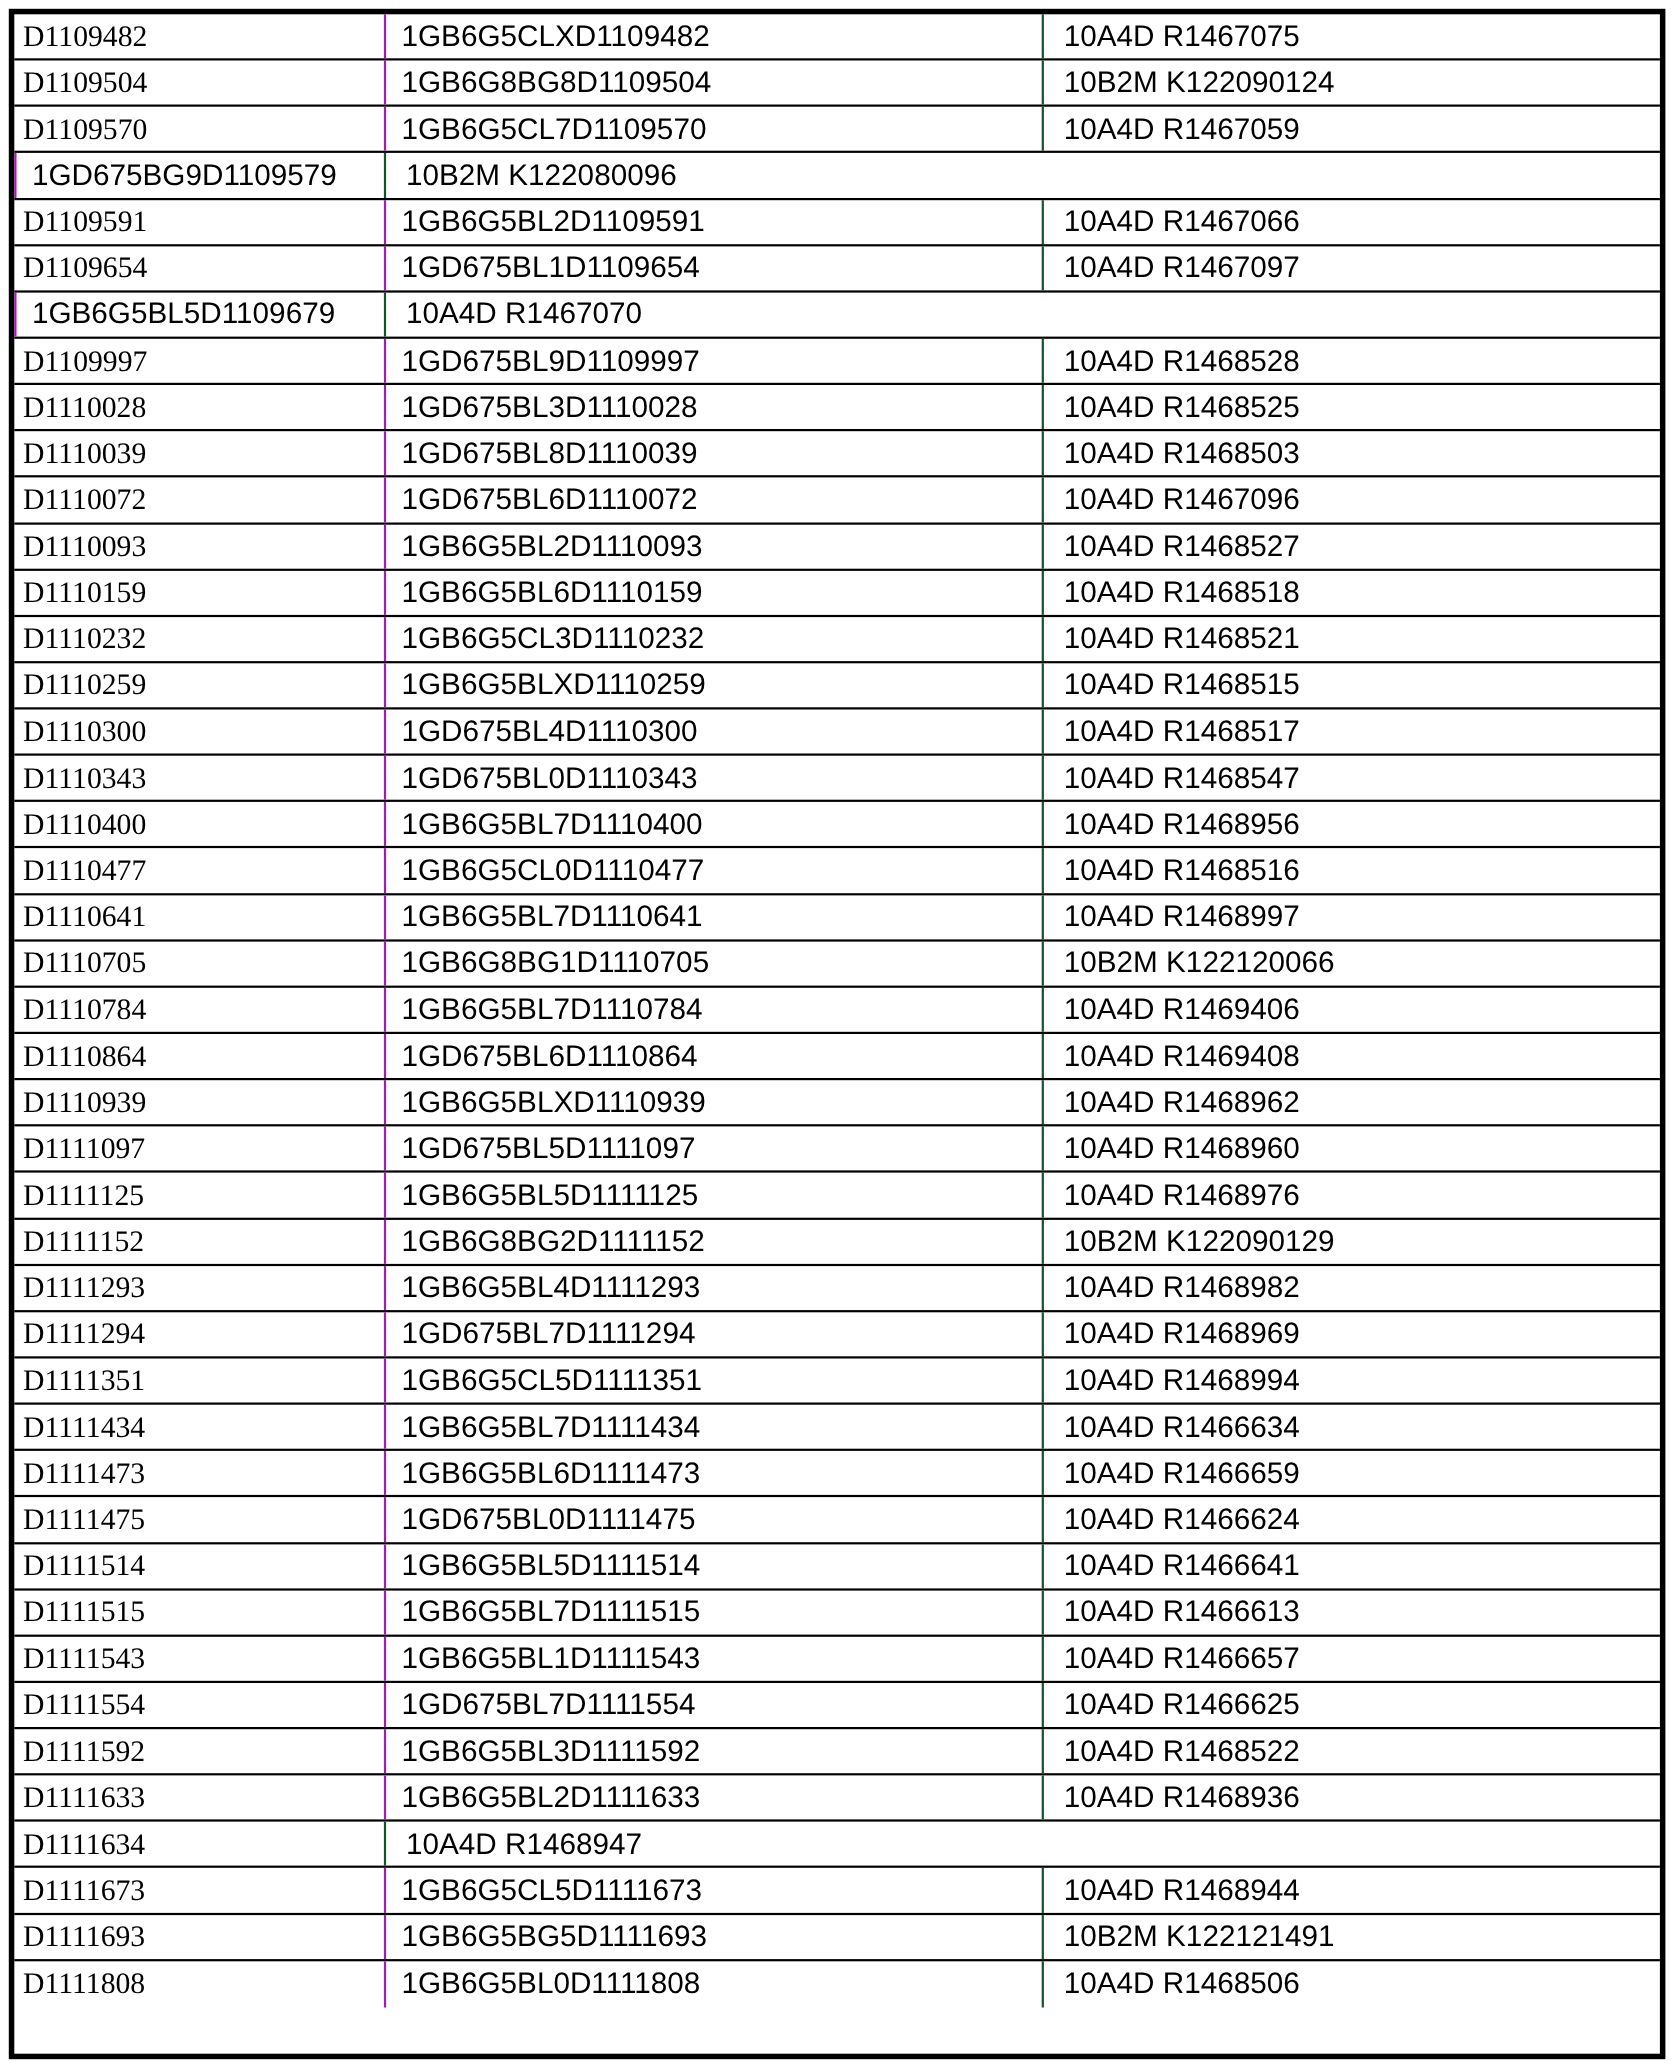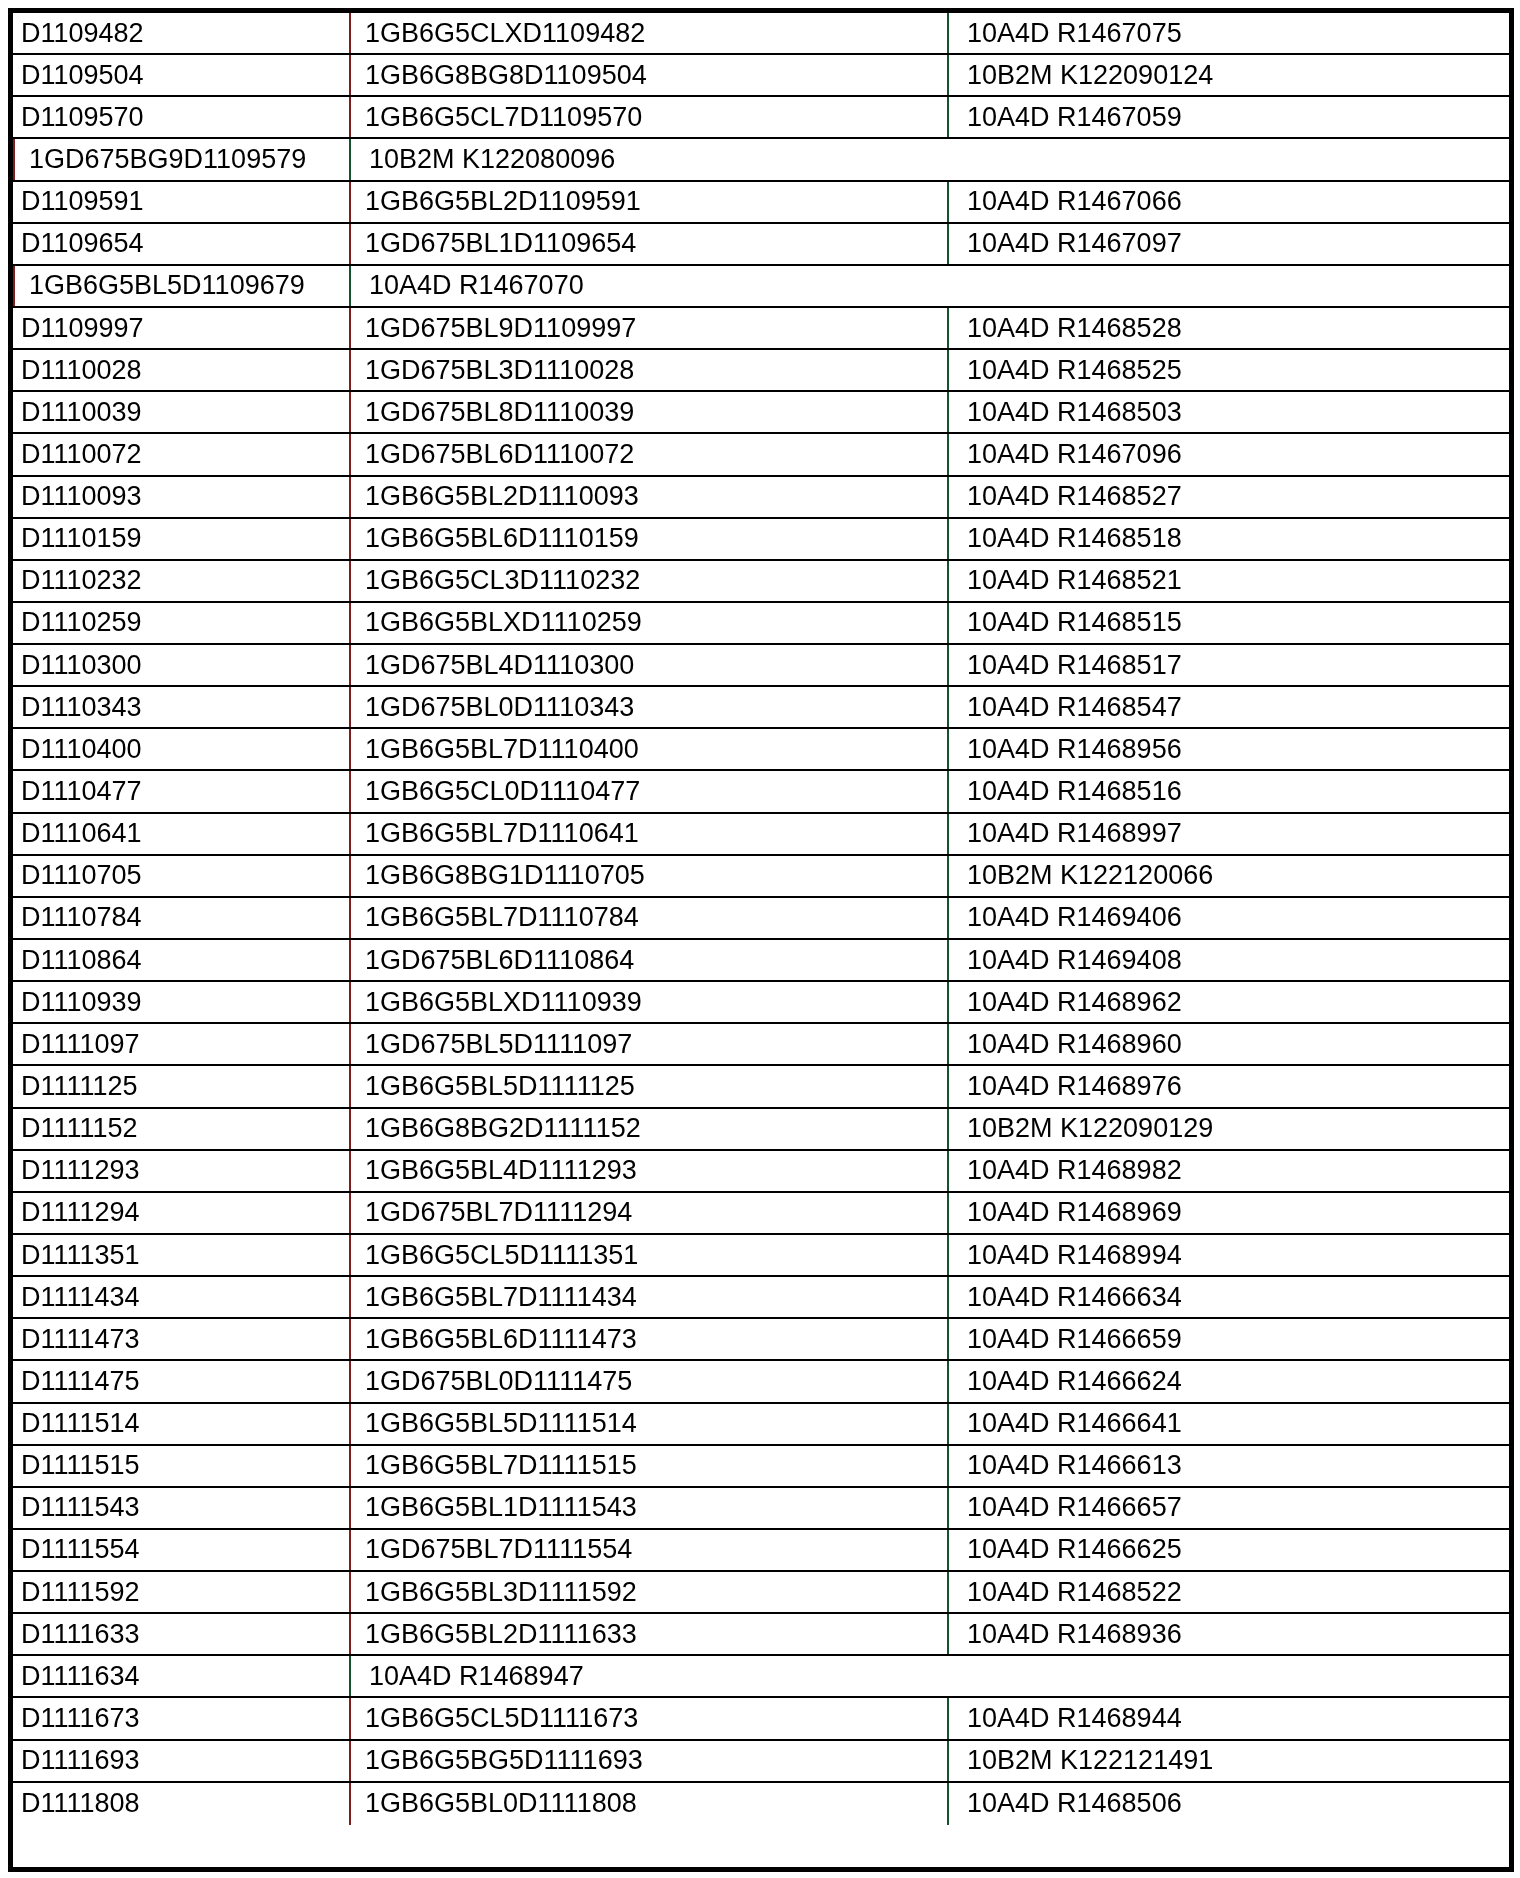--- a/index.html
+++ b/index.html
@@ -39,22 +39,22 @@
   .cell {
     display: flex;
     align-items: center;
     box-sizing: border-box;
     font-size: 27px;
     line-height: 1;
     color: #000000;
     white-space: nowrap;
     overflow: hidden;
   }
-  .c1 { padding-left: 8px; }
-  .c2 { border-left: 2px solid #7f1d1d; padding-left: 14px; }
+  .c1 { padding-left: 8px; font-family: Liberation Serif, serif; }
+  .c2 { border-left: 2px solid #a21caf; padding-left: 14px; }
   .c3 { border-left: 2px solid #14532d; padding-left: 18px; }
 </style>
 </head>
 <body>
 
 <div class="page">
   <div class="vin-table">
       <div class="row">
         <div class="cell c1">D1109482</div>
         <div class="cell c2">1GB6G5CLXD1109482</div>

